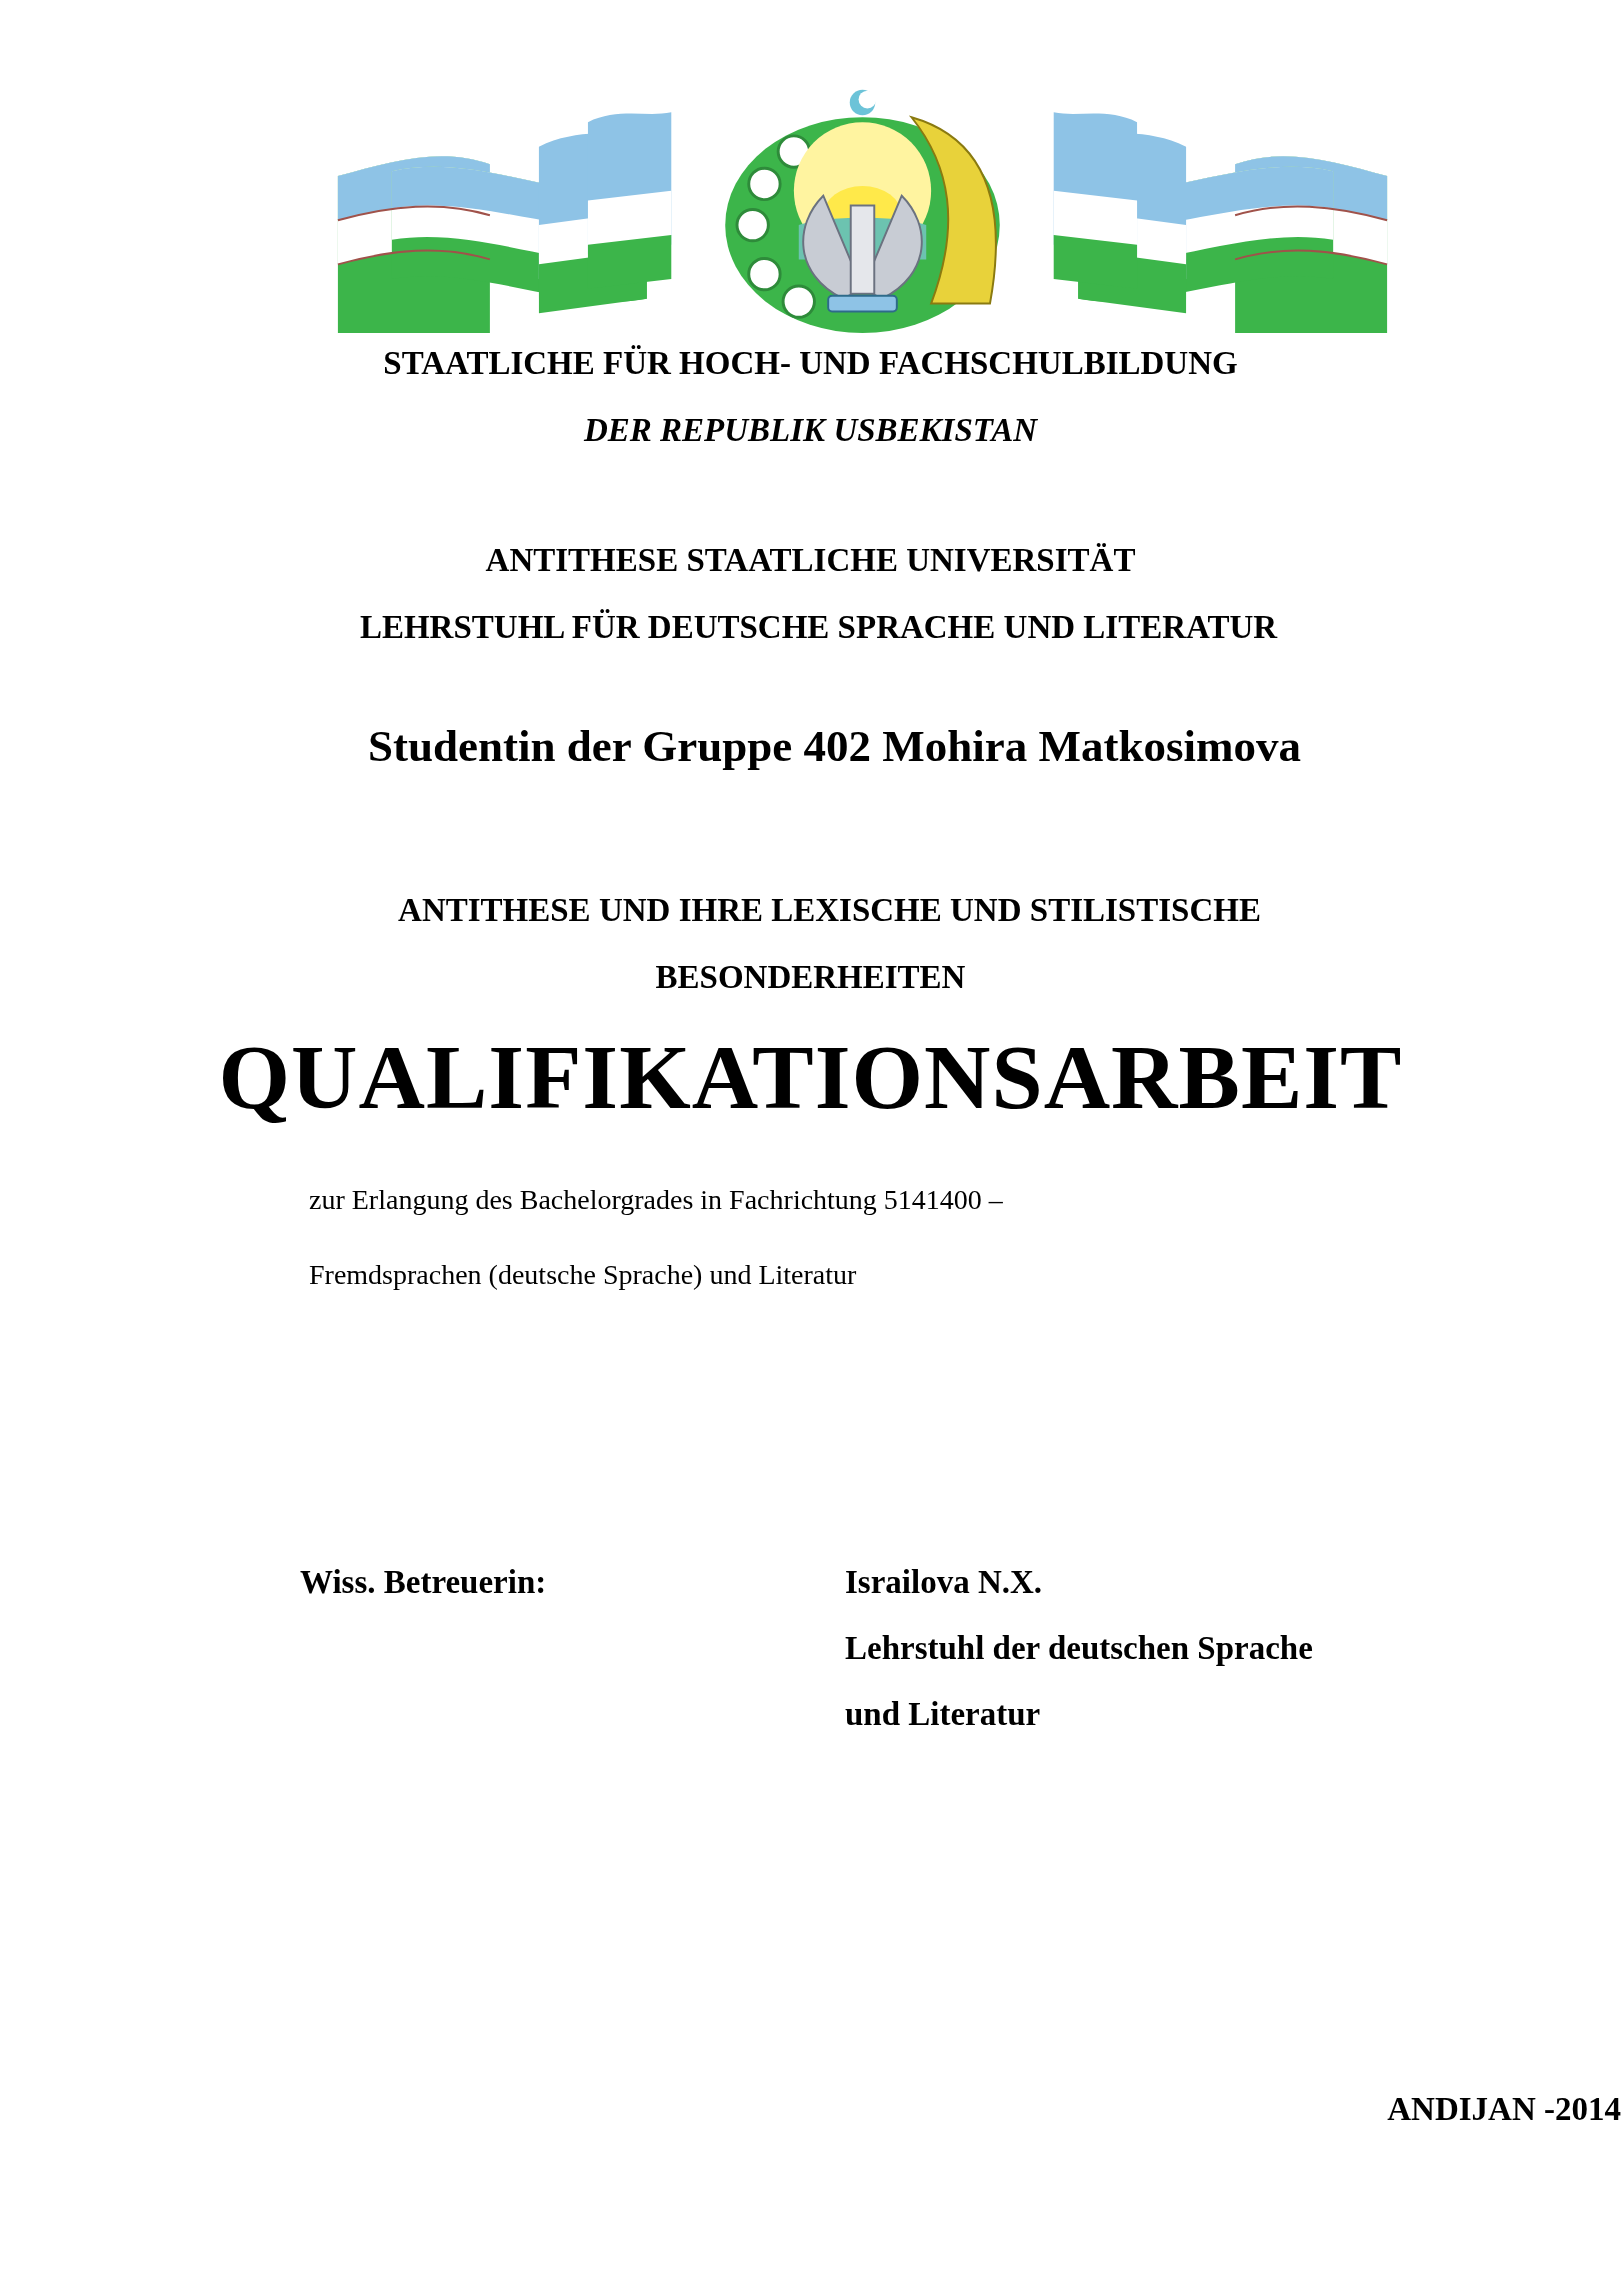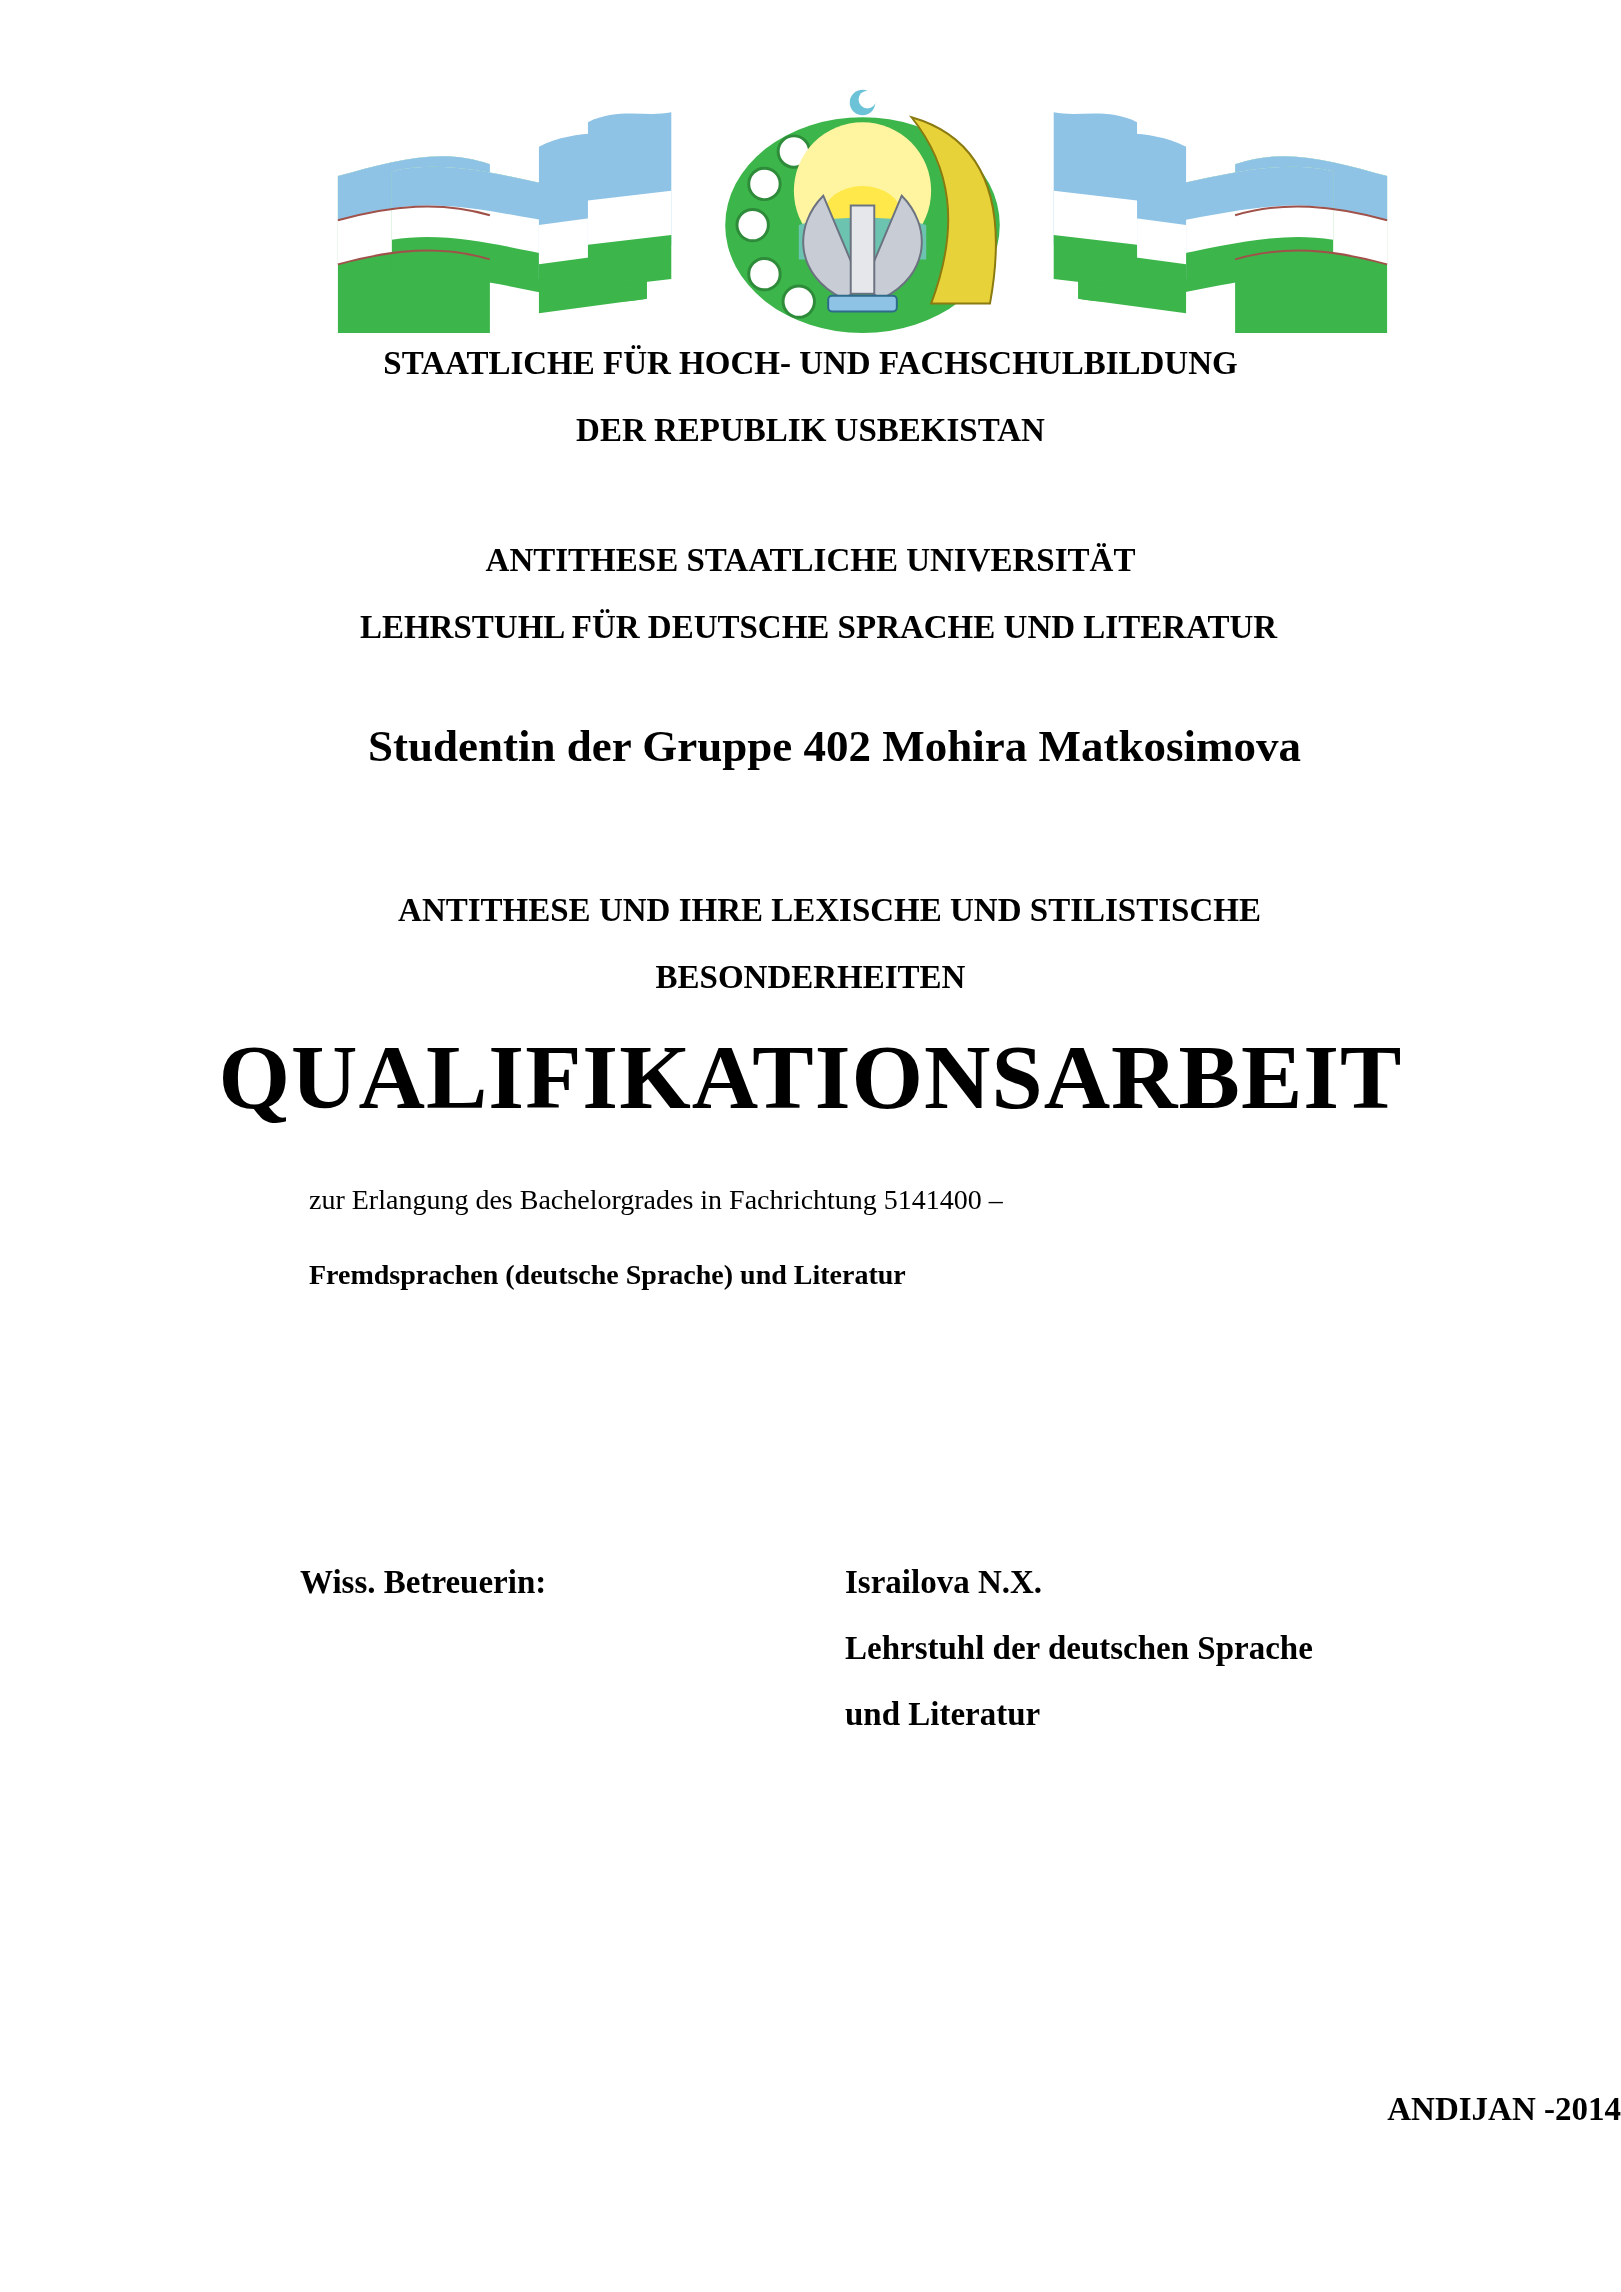--- a/index.html
+++ b/index.html
@@ -78,34 +78,34 @@
       <rect x="528" y="130" width="24" height="90" fill="#e5e7eb" stroke="#6b7280" stroke-width="2"></rect>
 
       <rect x="505" y="222" width="70" height="16" rx="4" fill="#8ec3e6" stroke="#2e6b8a" stroke-width="2"></rect>
 
       <circle cx="540" cy="25" r="13" fill="#6cc3d8"></circle>
       <circle cx="545" cy="22" r="9" fill="#ffffff"></circle>
     </g>
   </svg>
 
   <div class="line hdr" style="top:345px;">STAATLICHE FÜR HOCH- UND FACHSCHULBILDUNG</div>
-  <div class="line hdr" style="top:412px;">DER REPUBLIK USBEKISTAN</div>
+  <div class="line hdr" style="top:412px;font-style:italic;">DER REPUBLIK USBEKISTAN</div>
 
   <div class="line hdr" style="top:542px;">ANTITHESE STAATLICHE UNIVERSITÄT</div>
   <div class="line hdr" style="top:609px;padding-left:8px;">LEHRSTUHL FÜR DEUTSCHE SPRACHE UND LITERATUR</div>
 
   <div class="line student" style="top:720px;padding-left:24px;">Studentin der Gruppe 402 Mohira Matkosimova</div>
 
   <div class="line topic" style="top:892px;padding-left:19px;">ANTITHESE UND IHRE LEXISCHE UND STILISTISCHE</div>
   <div class="line topic" style="top:959px;">BESONDERHEITEN</div>
 
   <div class="line title" style="top:1024px;">QUALIFIKATIONSARBEIT</div>
 
   <div class="sub" style="top:1184px;">zur Erlangung des Bachelorgrades in Fachrichtung 5141400 –</div>
-  <div class="sub" style="top:1259px;font-weight:bold;">Fremdsprachen (deutsche Sprache) und Literatur</div>
+  <div class="sub" style="top:1259px;">Fremdsprachen (deutsche Sprache) und Literatur</div>
 
   <div class="sig" style="left:300px; top:1564px;">Wiss. Betreuerin:</div>
   <div class="sig" style="left:845px; top:1564px;">Israilova N.X.</div>
   <div class="sig" style="left:845px; top:1630px;">Lehrstuhl der deutschen Sprache</div>
   <div class="sig" style="left:845px; top:1696px;">und Literatur</div>
 
   <div class="line city" style="top:2091px;">ANDIJAN -2014</div>
 </div>
 
 

